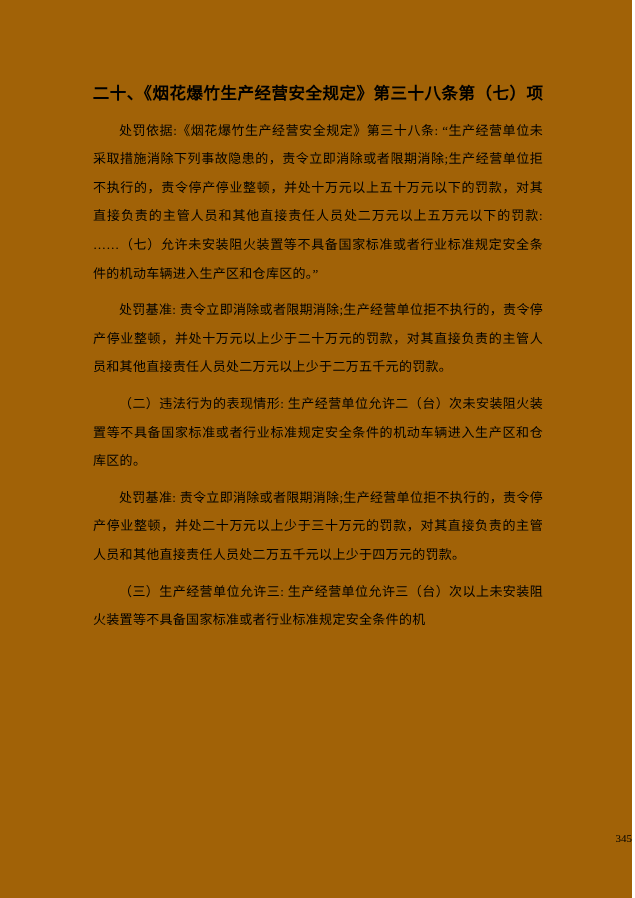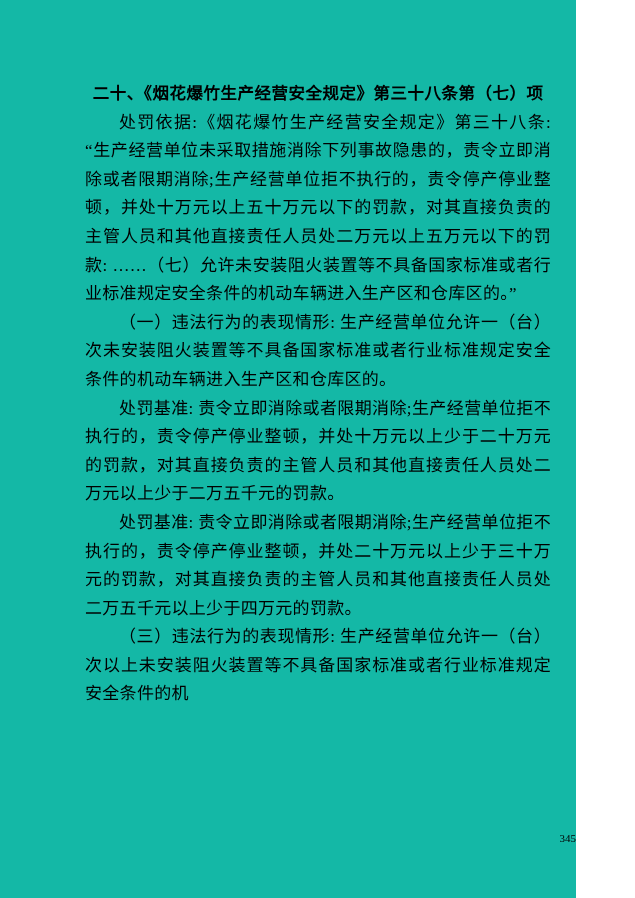--- a/index.html
+++ b/index.html
@@ -2,44 +2,44 @@
 <html lang="zh-CN"><head>
 <meta charset="utf-8">
 <style>
   html, body {
     margin: 0;
     padding: 0;
     background: #ffffff;
   }
   .page {
     position: relative;
-    width: 576px;
+    width: 632px;
     height: 898px;
-    background: #14b8a6;
+    background: #a16207;
     overflow: hidden;
     font-family: "Liberation Serif", "DejaVu Serif", serif;
     color: #000000;
   }
   .content {
     position: absolute;
     left: 85px;
     top: 80px;
     width: 466px;
   }
   .doc-title {
     margin: 0;
     font-size: 16.5px;
     font-weight: bold;
     text-align: center;
     line-height: 28.6px;
     letter-spacing: 0.5px;
   }
   .doc-body p {
-    margin: 0;
-    font-size: 17px;
+    margin: 8px;
+    font-size: 13px;
     line-height: 28.6px;
     text-align: justify;
     text-justify: inter-character;
     text-indent: 2em;
     letter-spacing: 0.3px;
   }
   .page-number {
     position: absolute;
     left: 0;
     right: 0;
@@ -52,20 +52,20 @@
   }
 </style>
 </head>
 <body>
 
 <div class="page">
   <div class="content">
     <h1 class="doc-title">二十、《烟花爆竹生产经营安全规定》第三十八条第（七）项</h1>
     <div class="doc-body">
         <p>处罚依据:《烟花爆竹生产经营安全规定》第三十八条: “生产经营单位未采取措施消除下列事故隐患的，责令立即消除或者限期消除;生产经营单位拒不执行的，责令停产停业整顿，并处十万元以上五十万元以下的罚款，对其直接负责的主管人员和其他直接责任人员处二万元以上五万元以下的罚款: ……（七）允许未安装阻火装置等不具备国家标准或者行业标准规定安全条件的机动车辆进入生产区和仓库区的。”</p>
-        <p>（一）违法行为的表现情形: 生产经营单位允许一（台）次未安装阻火装置等不具备国家标准或者行业标准规定安全条件的机动车辆进入生产区和仓库区的。</p>
         <p>处罚基准: 责令立即消除或者限期消除;生产经营单位拒不执行的，责令停产停业整顿，并处十万元以上少于二十万元的罚款，对其直接负责的主管人员和其他直接责任人员处二万元以上少于二万五千元的罚款。</p>
+        <p>（二）违法行为的表现情形: 生产经营单位允许二（台）次未安装阻火装置等不具备国家标准或者行业标准规定安全条件的机动车辆进入生产区和仓库区的。</p>
         <p>处罚基准: 责令立即消除或者限期消除;生产经营单位拒不执行的，责令停产停业整顿，并处二十万元以上少于三十万元的罚款，对其直接负责的主管人员和其他直接责任人员处二万五千元以上少于四万元的罚款。</p>
-        <p>（三）违法行为的表现情形: 生产经营单位允许一（台）次以上未安装阻火装置等不具备国家标准或者行业标准规定安全条件的机</p>
+        <p>（三）生产经营单位允许三: 生产经营单位允许三（台）次以上未安装阻火装置等不具备国家标准或者行业标准规定安全条件的机</p>
       </div>
   </div>
   <div class="page-number">345</div>
 </div>
 
 </body></html>

